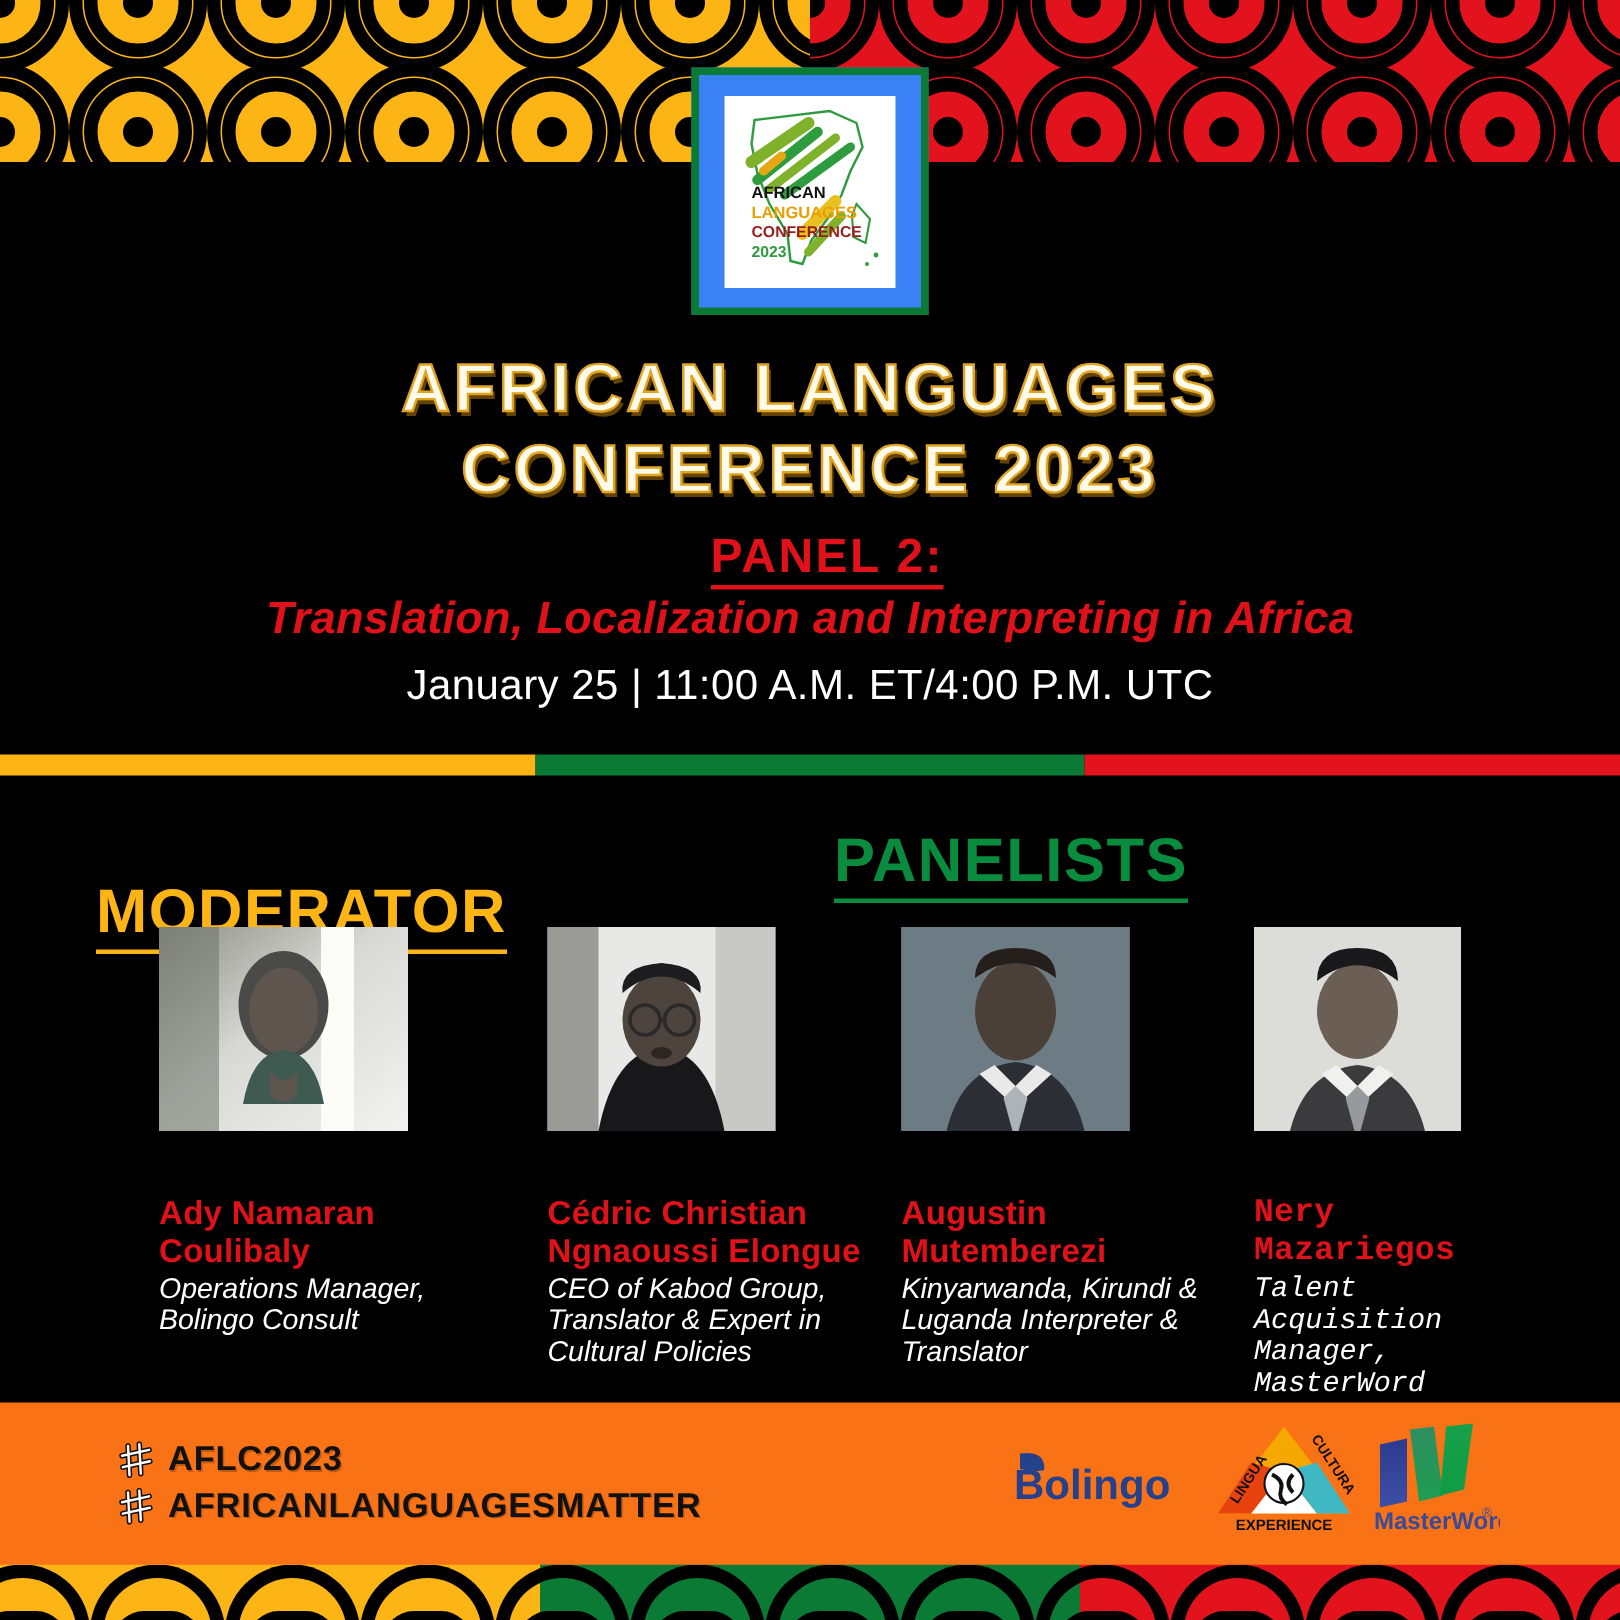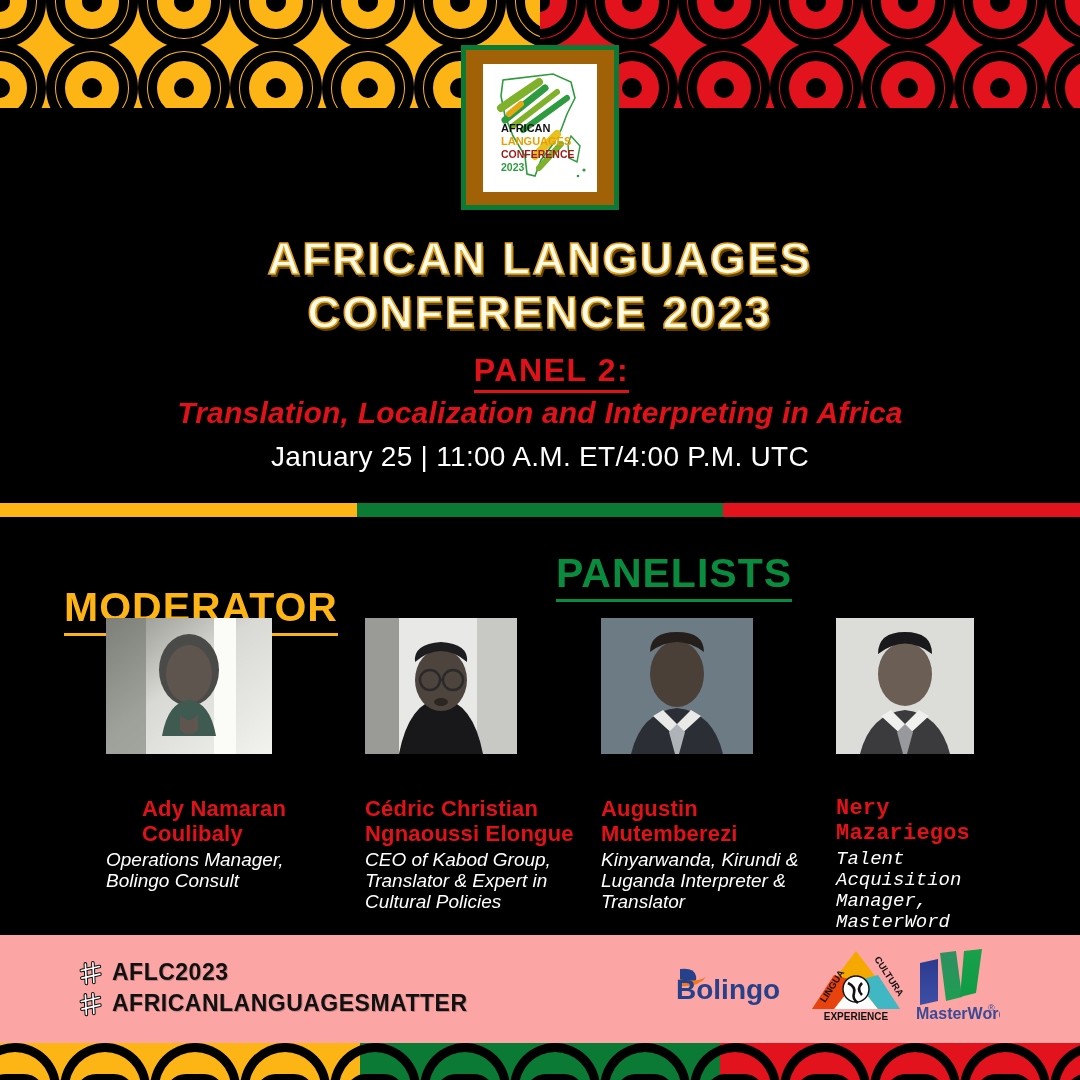--- a/index.html
+++ b/index.html
@@ -25,21 +25,21 @@
     border:9px solid #000;
   }
   .ring::after {
     content:""; position:absolute; width:20px; height:20px; border-radius:50%;
     background:#000;
   }
 
   
   .logo-badge {
     position:absolute; left:461px; top:45px; width:158px; height:165px;
-    border:5px solid #0A7A34; background:#a16207;
+    border:5px solid #0A7A34; background:#3b82f6;
     display:flex; align-items:center; justify-content:center;
   }
   .logo-inner {
     width:114px; height:128px; background:#fff; position:relative; overflow:hidden;
   }
   .logo-svg { position:absolute; left:0; top:0; }
 
   
   .title-wrap { position:absolute; left:0; top:232px; width:1080px; text-align:center; }
   .title-line {
@@ -96,33 +96,33 @@
   .ph-svg { position:absolute; left:0; top:0; }
 
   .p-name {
     margin-top:42px; font-size:22px; font-weight:bold; color:#E01119;
     line-height:25px; letter-spacing:0.2px;
   }
   .p-role {
     margin-top:3px; font-size:19px; font-style:italic; color:#FFFFFF;
     line-height:21px;
   }
-  .p1 .p-name { width:215px;margin-left:36px; }
+  .p1 .p-name { width:215px; }
   .p2 .p-name { width:218px; }
   .p3 .p-name { width:212px; }
   .p4 .p-name { width:180px; }
   .p1 .p-role { width:200px; }
   .p2 .p-role { width:215px; }
   .p3 .p-role { width:212px; }
   .p4 .p-role { width:170px; }
 
   
   .footer {
     position:absolute; left:0; top:935px; width:1080px; height:124px;
-    background:#fca5a5;
+    background:#f97316;
   }
   .hashtags { position:absolute; left:78px; top:22px; }
   .htag { display:flex; align-items:center; height:31px; }
   .hash-icon { width:26px; height:26px; margin-right:8px; flex:0 0 auto; }
   .htag-text {
     font-size:23px; font-weight:bold; color:#111; letter-spacing:0.5px;
     text-shadow:1px 1px 0 rgba(0,0,0,0.22);
   }
 
   .sponsors { position:absolute; left:668px; top:10px; display:flex; align-items:center; gap:0; }

